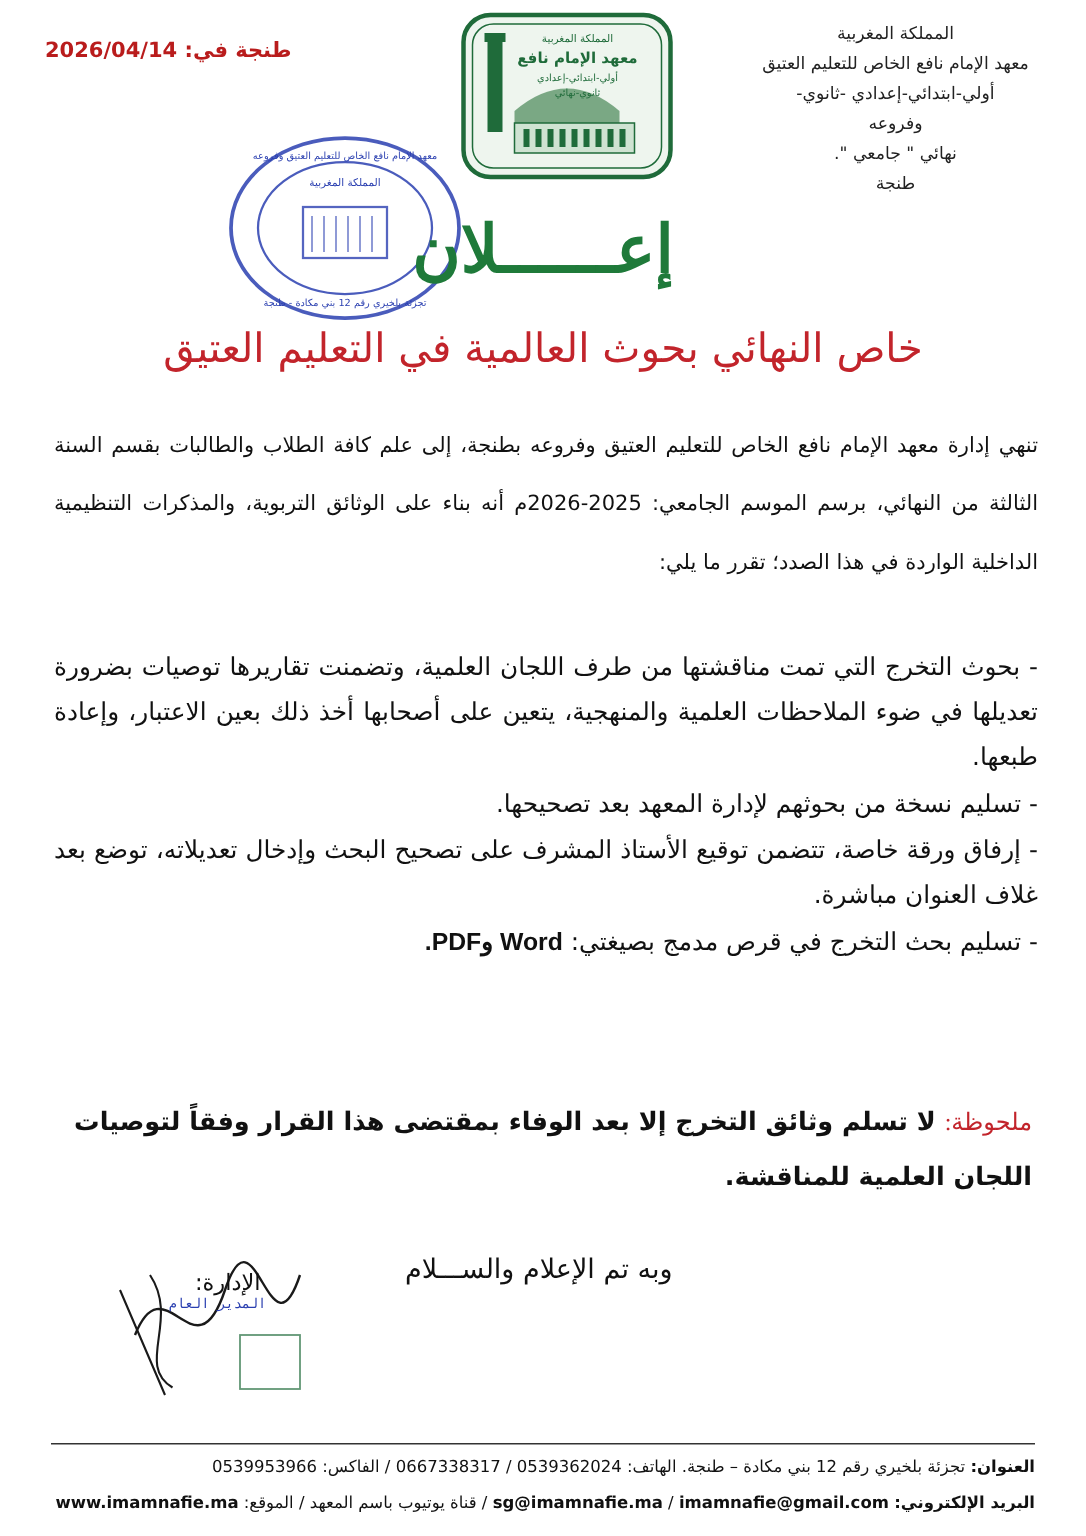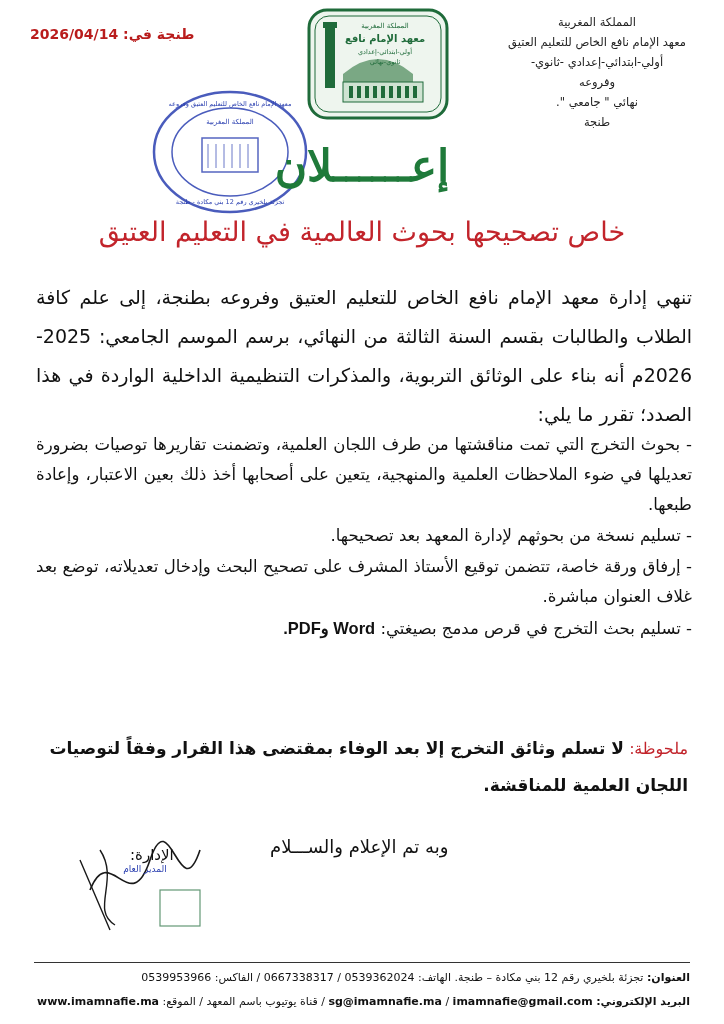--- a/index.html
+++ b/index.html
@@ -39,21 +39,21 @@
   }
   .title-sub {
     left: 60px; right: 60px; top: 216px; text-align: center;
     font-size: 27px; color: #c2242b; font-family: "DejaVu Serif", serif;
     white-space: nowrap;
   }
 
   
   .body-text {
     right: 32px; left: 36px; top: 278px;
-    font-size: 19px; line-height: 39px; text-align: justify; color: #111;
+    font-size: 14px; line-height: 39px; text-align: justify; color: #111;
   }
   .items {
     right: 32px; left: 36px; top: 430px;
     font-size: 16.5px; line-height: 30px; color: #111; text-align: justify;
   }
   .items .item { margin-bottom: 1px; }
   .items .bold-en { font-weight: bold; font-family: "Liberation Sans", sans-serif; margin-left: 44px; }
 
   .note {
     right: 36px; left: 36px; top: 730px;
@@ -61,21 +61,21 @@
   }
   .note-label { color: #c2242b; font-weight: normal; font-family: Liberation Serif, serif; font-size: 16px; }
 
   .closing {
     left: 270px; top: 836px; font-size: 18px; color: #111; white-space: nowrap;
   }
   .admin-label {
     left: 130px; top: 846px; font-size: 15px; color: #111; white-space: nowrap;
   }
   .signature {
-    left: 70px; top: 820px; width: 150px; height: 120px;
+    left: 70px; top: 820px; width: 150px; height: 120px; font-family: Liberation Mono, monospace;
   }
 
   .footer-line {
     left: 34px; right: 34px; top: 962px; height: 0; border-top: 1px solid #333;
   }
   .footer {
     right: 34px; left: 34px; top: 966px; font-size: 11px; line-height: 24px; color: #111;
   }
   .footer div { white-space: nowrap; }
   .footer .ltr { direction: ltr; unicode-bidi: embed; font-weight: bold; }
@@ -137,21 +137,21 @@
       <line x1="90" y1="56" x2="90" y2="80"></line>
         <line x1="98" y1="56" x2="98" y2="80"></line>
     </g>
     <text x="80" y="36" font-size="7" text-anchor="middle" fill="#2a3fb0">المملكة المغربية</text>
     <text x="80" y="18" font-size="6.5" text-anchor="middle" fill="#2a3fb0">معهد الإمام نافع الخاص للتعليم العتيق وفروعه</text>
     <text x="80" y="116" font-size="6.5" text-anchor="middle" fill="#2a3fb0">تجزئة بلخيري رقم 12 بني مكادة - طنجة</text>
   </svg>
 </div>
 
 <div class="abs title-announce">إعــــــلان</div>
-<div class="abs title-sub">خاص تصحيحها بحوث العالمية في التعليم العتيق</div>
+<div class="abs title-sub">خاص النهائي بحوث العالمية في التعليم العتيق</div>
 
 <div class="abs body-text">تنهي إدارة معهد الإمام نافع الخاص للتعليم العتيق وفروعه بطنجة، إلى علم كافة الطلاب والطالبات بقسم السنة الثالثة من النهائي، برسم الموسم الجامعي: 2025-2026م أنه بناء على الوثائق التربوية، والمذكرات التنظيمية الداخلية الواردة في هذا الصدد؛ تقرر ما يلي:</div>
 
 <div class="abs items">
   <div class="item">- بحوث التخرج التي تمت مناقشتها من طرف اللجان العلمية، وتضمنت تقاريرها توصيات بضرورة تعديلها في ضوء الملاحظات العلمية والمنهجية، يتعين على أصحابها أخذ ذلك بعين الاعتبار، وإعادة طبعها.</div>
   <div class="item">- تسليم نسخة من بحوثهم لإدارة المعهد بعد تصحيحها.</div>
   <div class="item">- إرفاق ورقة خاصة، تتضمن توقيع الأستاذ المشرف على تصحيح البحث وإدخال تعديلاته، توضع بعد غلاف العنوان مباشرة.</div>
   <div class="item">
     <span>- تسليم بحث التخرج في قرص مدمج بصيغتي: </span><span class="bold-en">Word وPDF.</span>
   </div>

